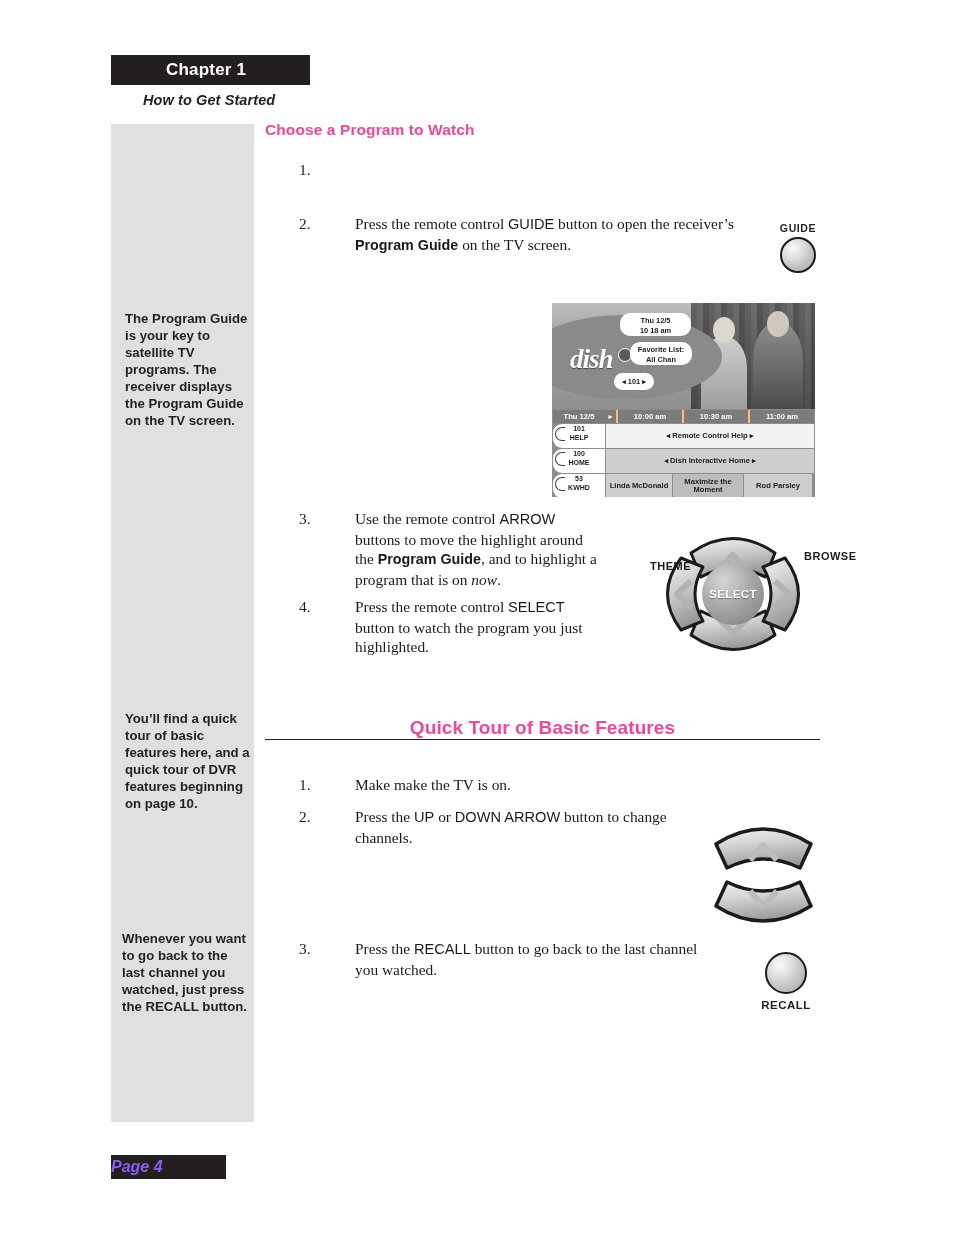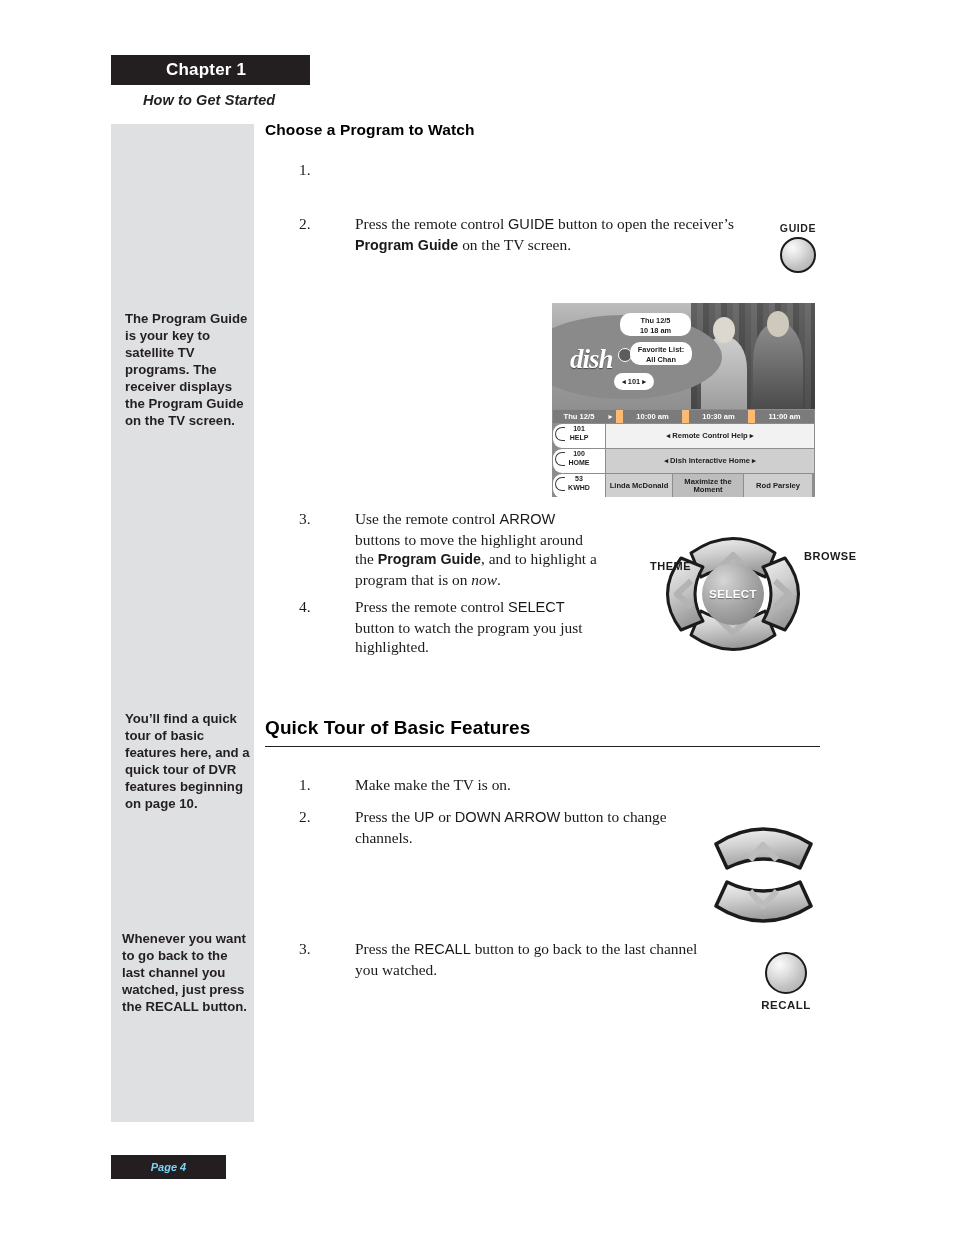--- a/index.html
+++ b/index.html
@@ -78,31 +78,32 @@
     width: 560px;
     height: 1235px;
   }
 
   h2.section-title {
     position: absolute;
     margin: 0;
     font-family: "Liberation Sans", sans-serif;
     font-weight: bold;
     font-size: 15.5px;
-    color: #000000;
+    color: #ec4899;
     letter-spacing: 0.1px;
+    text-align: center;
   }
   h2.t-choose { left: 0px; top: 121px; }
 
   h2.t-quick {
     left: 0px;
     top: 717px;
     font-size: 19px;
     width: 555px;
-    padding-bottom: 7px;
+    padding-bottom: 0;
     border-bottom: 1.6px solid #231f20;
   }
 
   
   .step {
     position: absolute;
     font-family: "Liberation Serif", serif;
     font-size: 15.4px;
     line-height: 19.5px;
     color: #1a1a1a;
@@ -284,21 +285,21 @@
     background: #7b7b7b;
   }
   .grid-head .tcell {
     flex: 1;
     color: #ffffff;
     font-size: 7.6px;
     font-weight: bold;
     text-align: center;
     line-height: 13px;
     background: #7b7b7b;
-    border-left: 7px solid #fdba74;
+    border-left: 2px solid #fdba74;
   }
   .grid-row {
     display: flex;
     height: 24px;
     margin-bottom: 1px;
   }
   .chan-cell {
     width: 52px;
     background: #ffffff;
     color: #1d1d1d;
@@ -394,27 +395,27 @@
   .page-bar {
     position: absolute;
     left: 111px;
     top: 1155px;
     width: 115px;
     height: 24px;
     background: #231f20;
   }
   .page-bar span {
     display: block;
-    color: #7dd3fc;
+    color: #8b5cf6;
     font-family: "Liberation Sans", sans-serif;
     font-weight: bold;
     font-style: italic;
-    font-size: 11px;
+    font-size: 16px;
     line-height: 24px;
-    text-align: center;
+    text-align: left;
   }
 </style>
 </head>
 <body>
 
 <div class="chapter-bar">
   <span>Chapter 1</span>
 </div>
 <div class="subchapter">How to Get Started</div>
 

